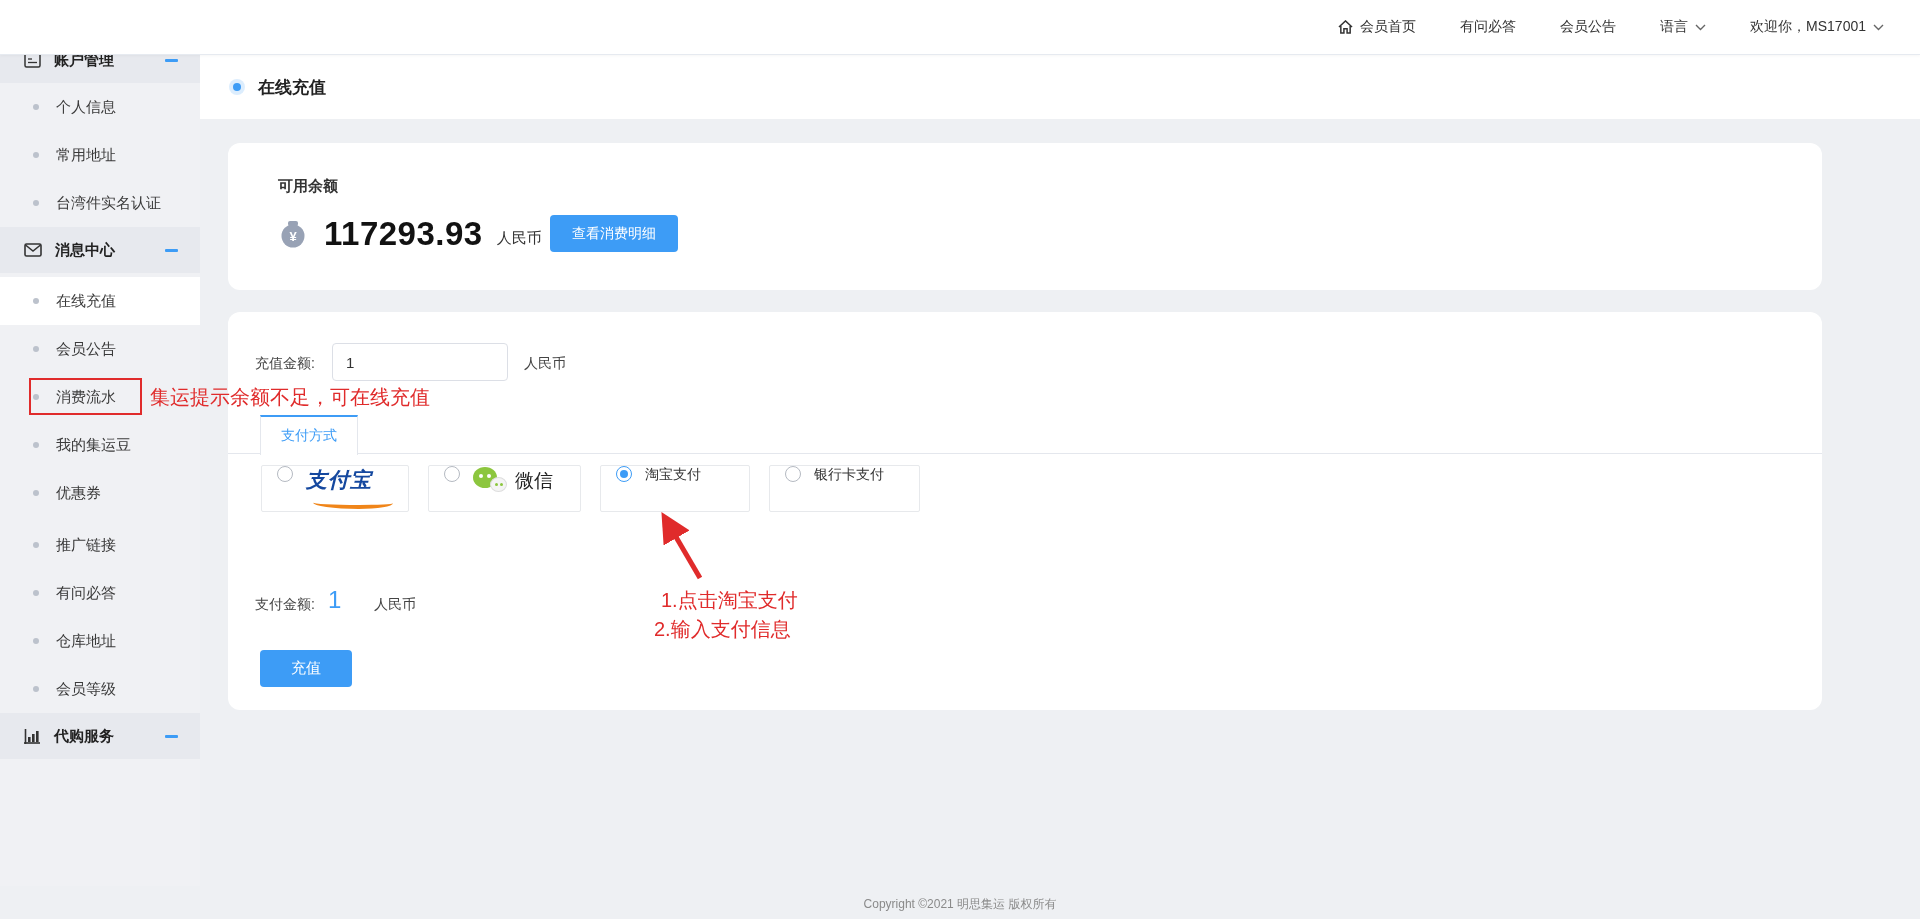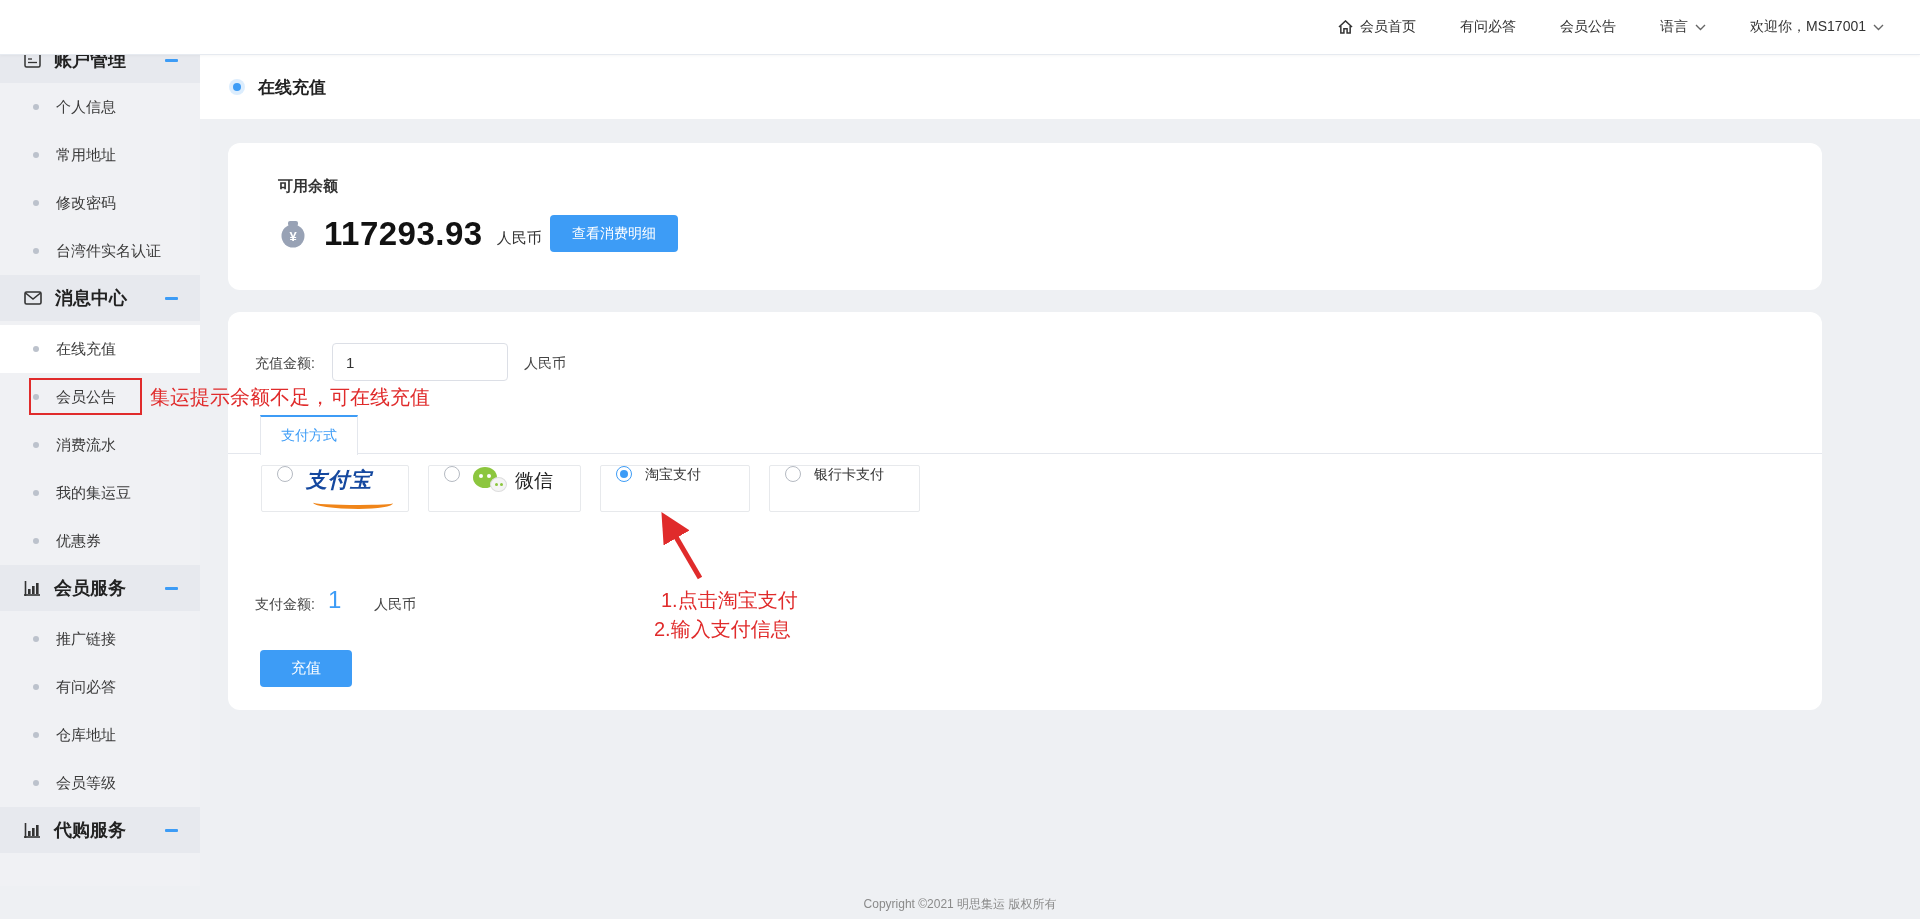--- a/index.html
+++ b/index.html
@@ -13,21 +13,21 @@
   .logo-text { display:flex; flex-direction:column; line-height:1.05; }
   .logo-cn { font-size:25px; font-weight:bold; color:#151515; letter-spacing:3px; }
   .logo-en { font-size:10px; font-weight:bold; color:#1c1c1c; letter-spacing:2.4px; margin-top:2px; }
   .top-nav { margin-left:auto; display:flex; align-items:center; gap:44px; padding-right:36px; }
   .top-nav .nav-item { display:flex; align-items:center; gap:7px; font-size:14px; color:#333; cursor:pointer; white-space:nowrap; }
 
   
   .sidebar { position:absolute; left:0; top:55px; width:200px; height:831px; background:#f0f1f4; overflow:hidden; z-index:5; }
   .side-inner { margin-top:-18px; }
   .side-section { height:46px; display:flex; align-items:center; gap:13px; padding:0 22px 0 24px;
-                  background:#e7e9ee; font-size:18px; font-weight:bold; color:#222; }
+                  background:#e7e9ee; font-size:15px; font-weight:bold; color:#222; }
   .side-section .minus { margin-left:auto; width:13px; height:3px; background:#3d9cf6; border-radius:1px; }
   .group2 { padding-top:4px; }
   .side-item { position:relative; height:48px; display:flex; align-items:center; padding-left:56px;
                font-size:15px; color:#3a3a3a; cursor:pointer;text-align:right; }
   .side-item .dot { position:absolute; left:33px; top:50%; margin-top:-3px; width:6px; height:6px; border-radius:50%; background:#bcc2cc; }
   .side-item.active { background:#fff; }
 
   
   .anno-box { position:absolute; left:29px; top:378px; width:113px; height:37px; border:2px solid #e02b2b; z-index:30; pointer-events:none; }
   .anno-note { position:absolute; left:150px; top:384px; font-size:20px; color:#e02b2b; z-index:30; white-space:nowrap; }
@@ -147,24 +147,20 @@
         <div class="side-item">
             <span class="dot"></span>
             <span>个人信息</span>
           </div>
         <div class="side-item">
             <span class="dot"></span>
             <span>常用地址</span>
           </div>
         <div class="side-item">
             <span class="dot"></span>
-            <span>修改密码</span>
-          </div>
-        <div class="side-item">
-            <span class="dot"></span>
             <span>台湾件实名认证</span>
           </div>
       </div>
       <div class="side-section">
         <svg width="18" height="14" viewBox="0 0 18 14">
           <rect x="1" y="1" width="16" height="12" rx="1.5" fill="none" stroke="#333" stroke-width="1.6"></rect>
           <polyline points="1.5,2 9,8 16.5,2" fill="none" stroke="#333" stroke-width="1.6"></polyline>
         </svg>
         <span>消息中心</span>
         <span class="minus"></span>
@@ -183,31 +179,20 @@
             <span>消费流水</span>
           </div>
         <div class="side-item">
             <span class="dot"></span>
             <span>我的集运豆</span>
           </div>
         <div class="side-item">
             <span class="dot"></span>
             <span>优惠券</span>
           </div>
-      </div>
-      <div class="side-section">
-        <svg width="17" height="15" viewBox="0 0 17 15">
-          <line x1="1.5" y1="0" x2="1.5" y2="15" stroke="#333" stroke-width="1.6"></line>
-          <line x1="0" y1="14" x2="16" y2="14" stroke="#333" stroke-width="1.6"></line>
-          <rect x="4" y="8" width="2.6" height="5" fill="#333"></rect>
-          <rect x="8" y="5" width="2.6" height="8" fill="#333"></rect>
-          <rect x="12" y="2" width="2.6" height="11" fill="#333"></rect>
-        </svg>
-        <span>会员服务</span>
-        <span class="minus"></span>
       </div>
       <div class="group2">
         <div class="side-item">
             <span class="dot"></span>
             <span>推广链接</span>
           </div>
         <div class="side-item">
             <span class="dot"></span>
             <span>有问必答</span>
           </div>

